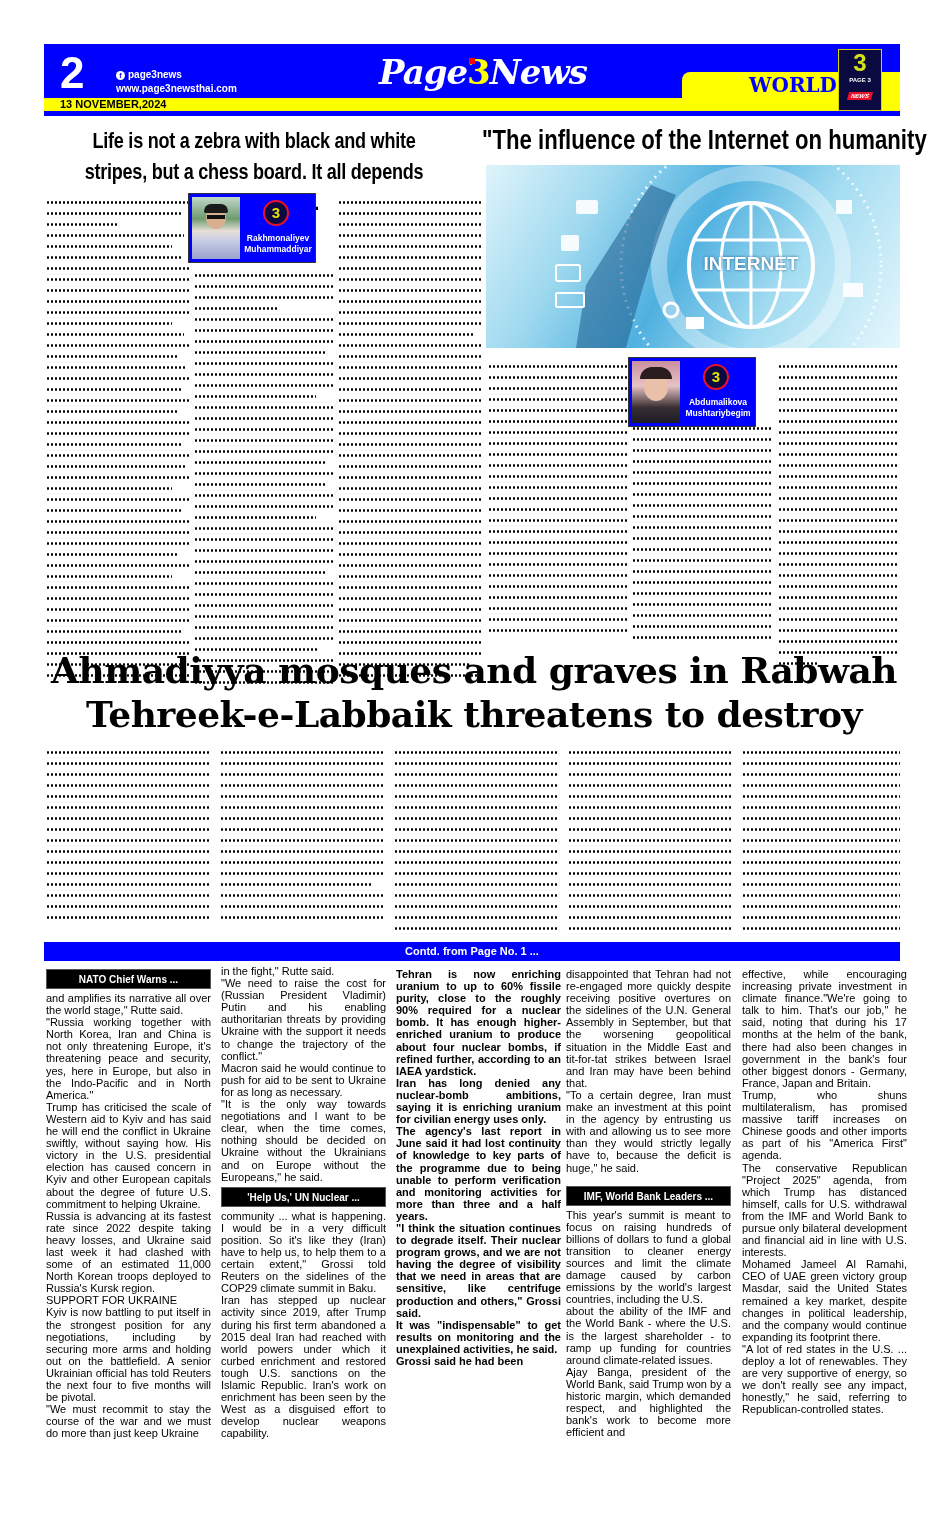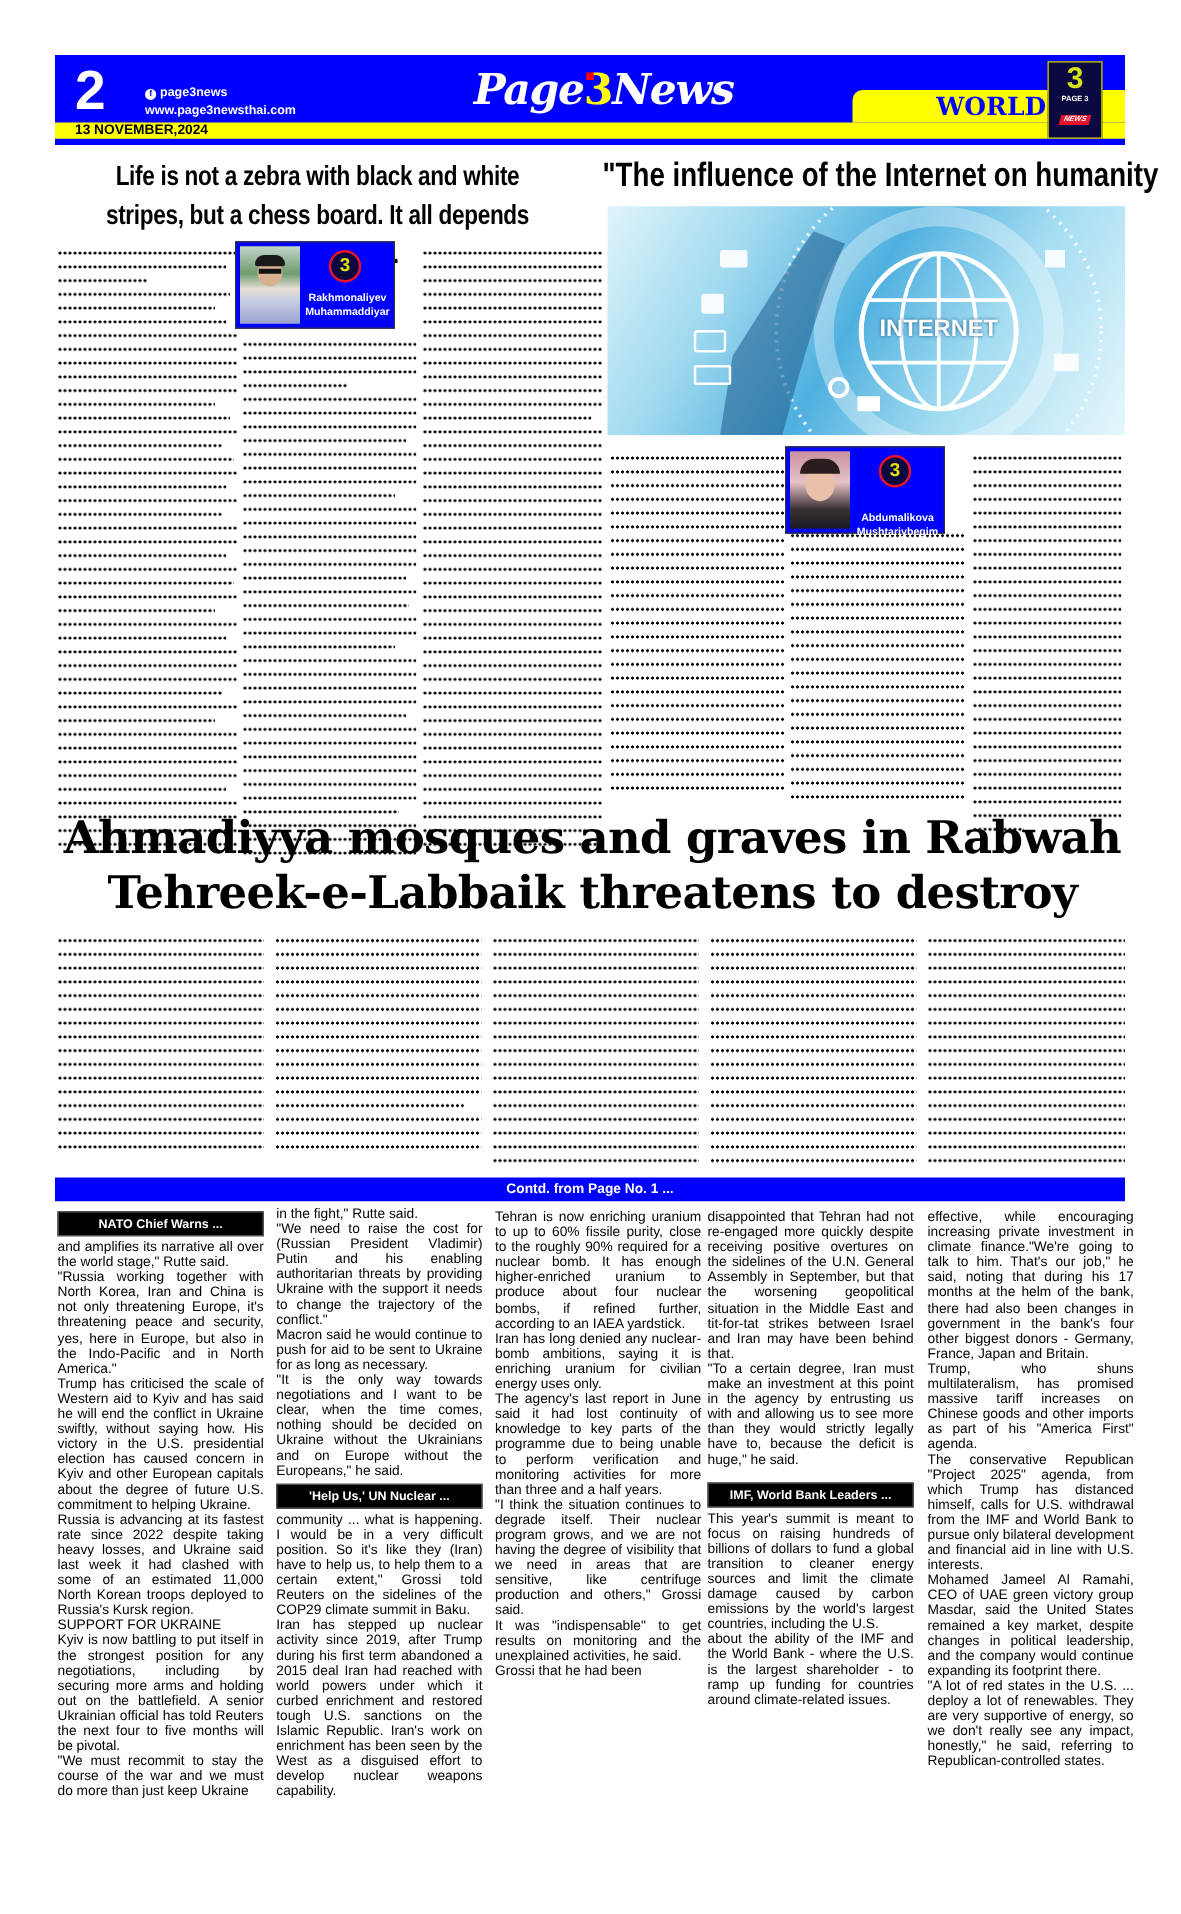--- a/index.html
+++ b/index.html
@@ -719,21 +719,21 @@
       <span style="left: 2px; width: 33%;"></span>
     </div>
   </div>
 
 <div class="author-card" style="left:628px; top:357px; width:128px; height:70px;">
   <div class="author-photo" style="background: linear-gradient(180deg, #c98f9f 0%, #e7c3c6 40%, #3a2f33 75%, #1b1b24 100%);">
     <div style="position:absolute;left:12px;top:12px;width:24px;height:28px;border-radius:50%;background:#e9c1a8;"></div>
     <div style="position:absolute;left:8px;top:6px;width:32px;height:12px;border-radius:14px 14px 0 0;background:#2b1d1d;"></div>
   </div>
   <div class="author-logo" style="left:74px; top:6px;">3</div>
-  <div class="author-name" style="left:52px; top:39px; width:74px;margin-top:12px;">
+  <div class="author-name" style="left:52px; top:39px; width:74px;">
     <div>Abdumalikova</div>
     <div>Mushtariybegim</div>
   </div>
 </div>
 
 <div class="main-head">
   <div>Ahmadiyya mosques and graves in Rabwah</div>
   <div>Tehreek-e-Labbaik threatens to destroy</div>
 </div>
 
@@ -1021,40 +1021,41 @@
       <p>Macron said he would continue to push for aid to be sent to Ukraine for as long as necessary.</p>
       <p>"It is the only way towards negotiations and I want to be clear, when the time comes, nothing should be decided on Ukraine without the Ukrainians and on Europe without the Europeans," he said.</p>
     </div>
   <div class="sec-head" style="margin-top:4px;">'Help Us,' UN Nuclear ...</div>
   <div>
       <p>community ... what is happening. I would be in a very difficult position. So it's like they (Iran) have to help us, to help them to a certain extent," Grossi told Reuters on the sidelines of the COP29 climate summit in Baku.</p>
       <p>Iran has stepped up nuclear activity since 2019, after Trump during his first term abandoned a 2015 deal Iran had reached with world powers under which it curbed enrichment and restored tough U.S. sanctions on the Islamic Republic. Iran's work on enrichment has been seen by the West as a disguised effort to develop nuclear weapons capability.</p>
     </div>
 </div>
 
-<div class="ncol" id="nc3" style="left:396px;">
+<div class="ncol" id="nc3" style="left:396px;font-weight:bold;">
   <div>
       <p>Tehran is now enriching uranium to up to 60% fissile purity, close to the roughly 90% required for a nuclear bomb. It has enough higher-enriched uranium to produce about four nuclear bombs, if refined further, according to an IAEA yardstick.</p>
       <p>Iran has long denied any nuclear-bomb ambitions, saying it is enriching uranium for civilian energy uses only.</p>
       <p>The agency's last report in June said it had lost continuity of knowledge to key parts of the programme due to being unable to perform verification and monitoring activities for more than three and a half years.</p>
       <p>"I think the situation continues to degrade itself. Their nuclear program grows, and we are not having the degree of visibility that we need in areas that are sensitive, like centrifuge production and others," Grossi said.</p>
       <p>It was "indispensable" to get results on monitoring and the unexplained activities, he said.</p>
-      <p>Grossi that he had been</p>
+      <p>Grossi said he had been</p>
     </div>
 </div>
 
 <div class="ncol" id="nc4" style="left:566px;">
   <div>
       <p>disappointed that Tehran had not re-engaged more quickly despite receiving positive overtures on the sidelines of the U.N. General Assembly in September, but that the worsening geopolitical situation in the Middle East and tit-for-tat strikes between Israel and Iran may have been behind that.</p>
       <p>"To a certain degree, Iran must make an investment at this point in the agency by entrusting us with and allowing us to see more than they would strictly legally have to, because the deficit is huge," he said.</p>
     </div>
   <div class="sec-head" style="margin-top:12px;">IMF, World Bank Leaders ...</div>
   <div>
       <p>This year's summit is meant to focus on raising hundreds of billions of dollars to fund a global transition to cleaner energy sources and limit the climate damage caused by carbon emissions by the world's largest countries, including the U.S.</p>
       <p>about the ability of the IMF and the World Bank - where the U.S. is the largest shareholder - to ramp up funding for countries around climate-related issues.</p>
+      <p>Ajay Banga, president of the World Bank, said Trump won by a historic margin, which demanded respect, and highlighted the bank's work to become more efficient and</p>
     </div>
 </div>
 
 <div class="ncol" id="nc5" style="left:742px;">
   <div>
       <p>effective, while encouraging increasing private investment in climate finance."We're going to talk to him. That's our job," he said, noting that during his 17 months at the helm of the bank, there had also been changes in government in the bank's four other biggest donors - Germany, France, Japan and Britain.</p>
       <p>Trump, who shuns multilateralism, has promised massive tariff increases on Chinese goods and other imports as part of his "America First" agenda.</p>
       <p>The conservative Republican "Project 2025" agenda, from which Trump has distanced himself, calls for U.S. withdrawal from the IMF and World Bank to pursue only bilateral development and financial aid in line with U.S. interests.</p>
       <p>Mohamed Jameel Al Ramahi, CEO of UAE green victory group Masdar, said the United States remained a key market, despite changes in political leadership, and the company would continue expanding its footprint there.</p>
       <p>"A lot of red states in the U.S. ... deploy a lot of renewables. They are very supportive of energy, so we don't really see any impact, honestly," he said, referring to Republican-controlled states.</p>

